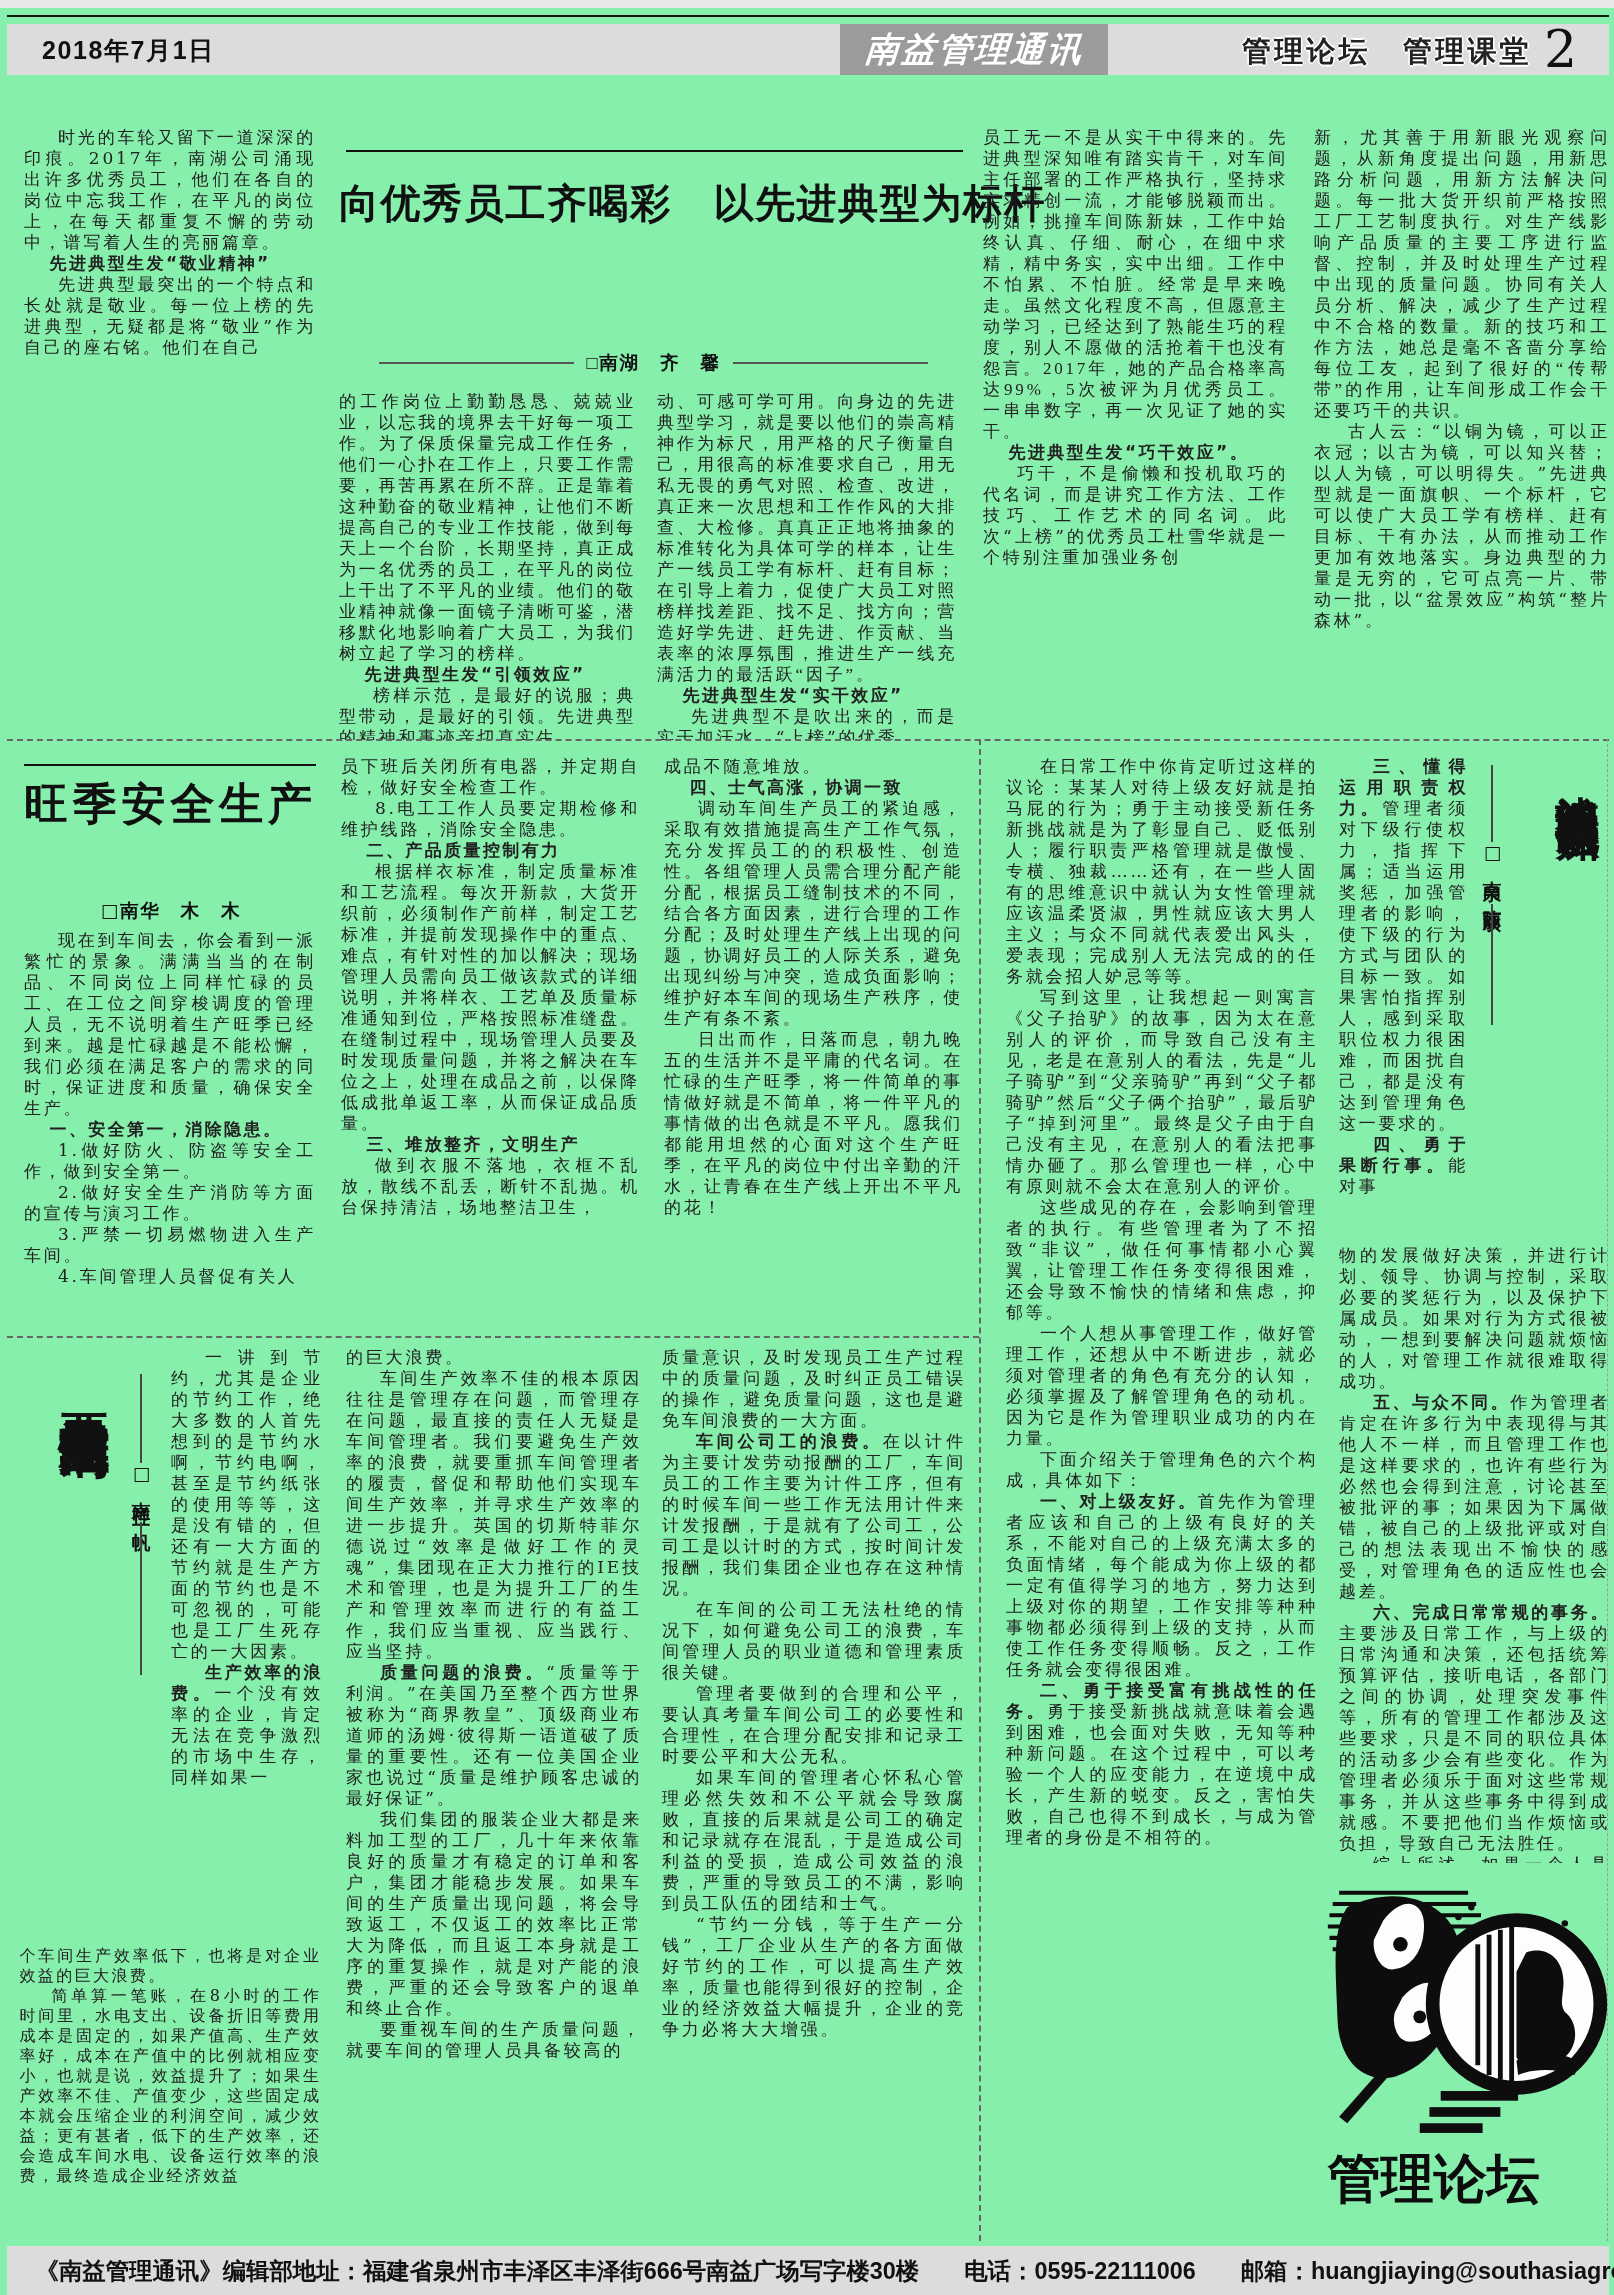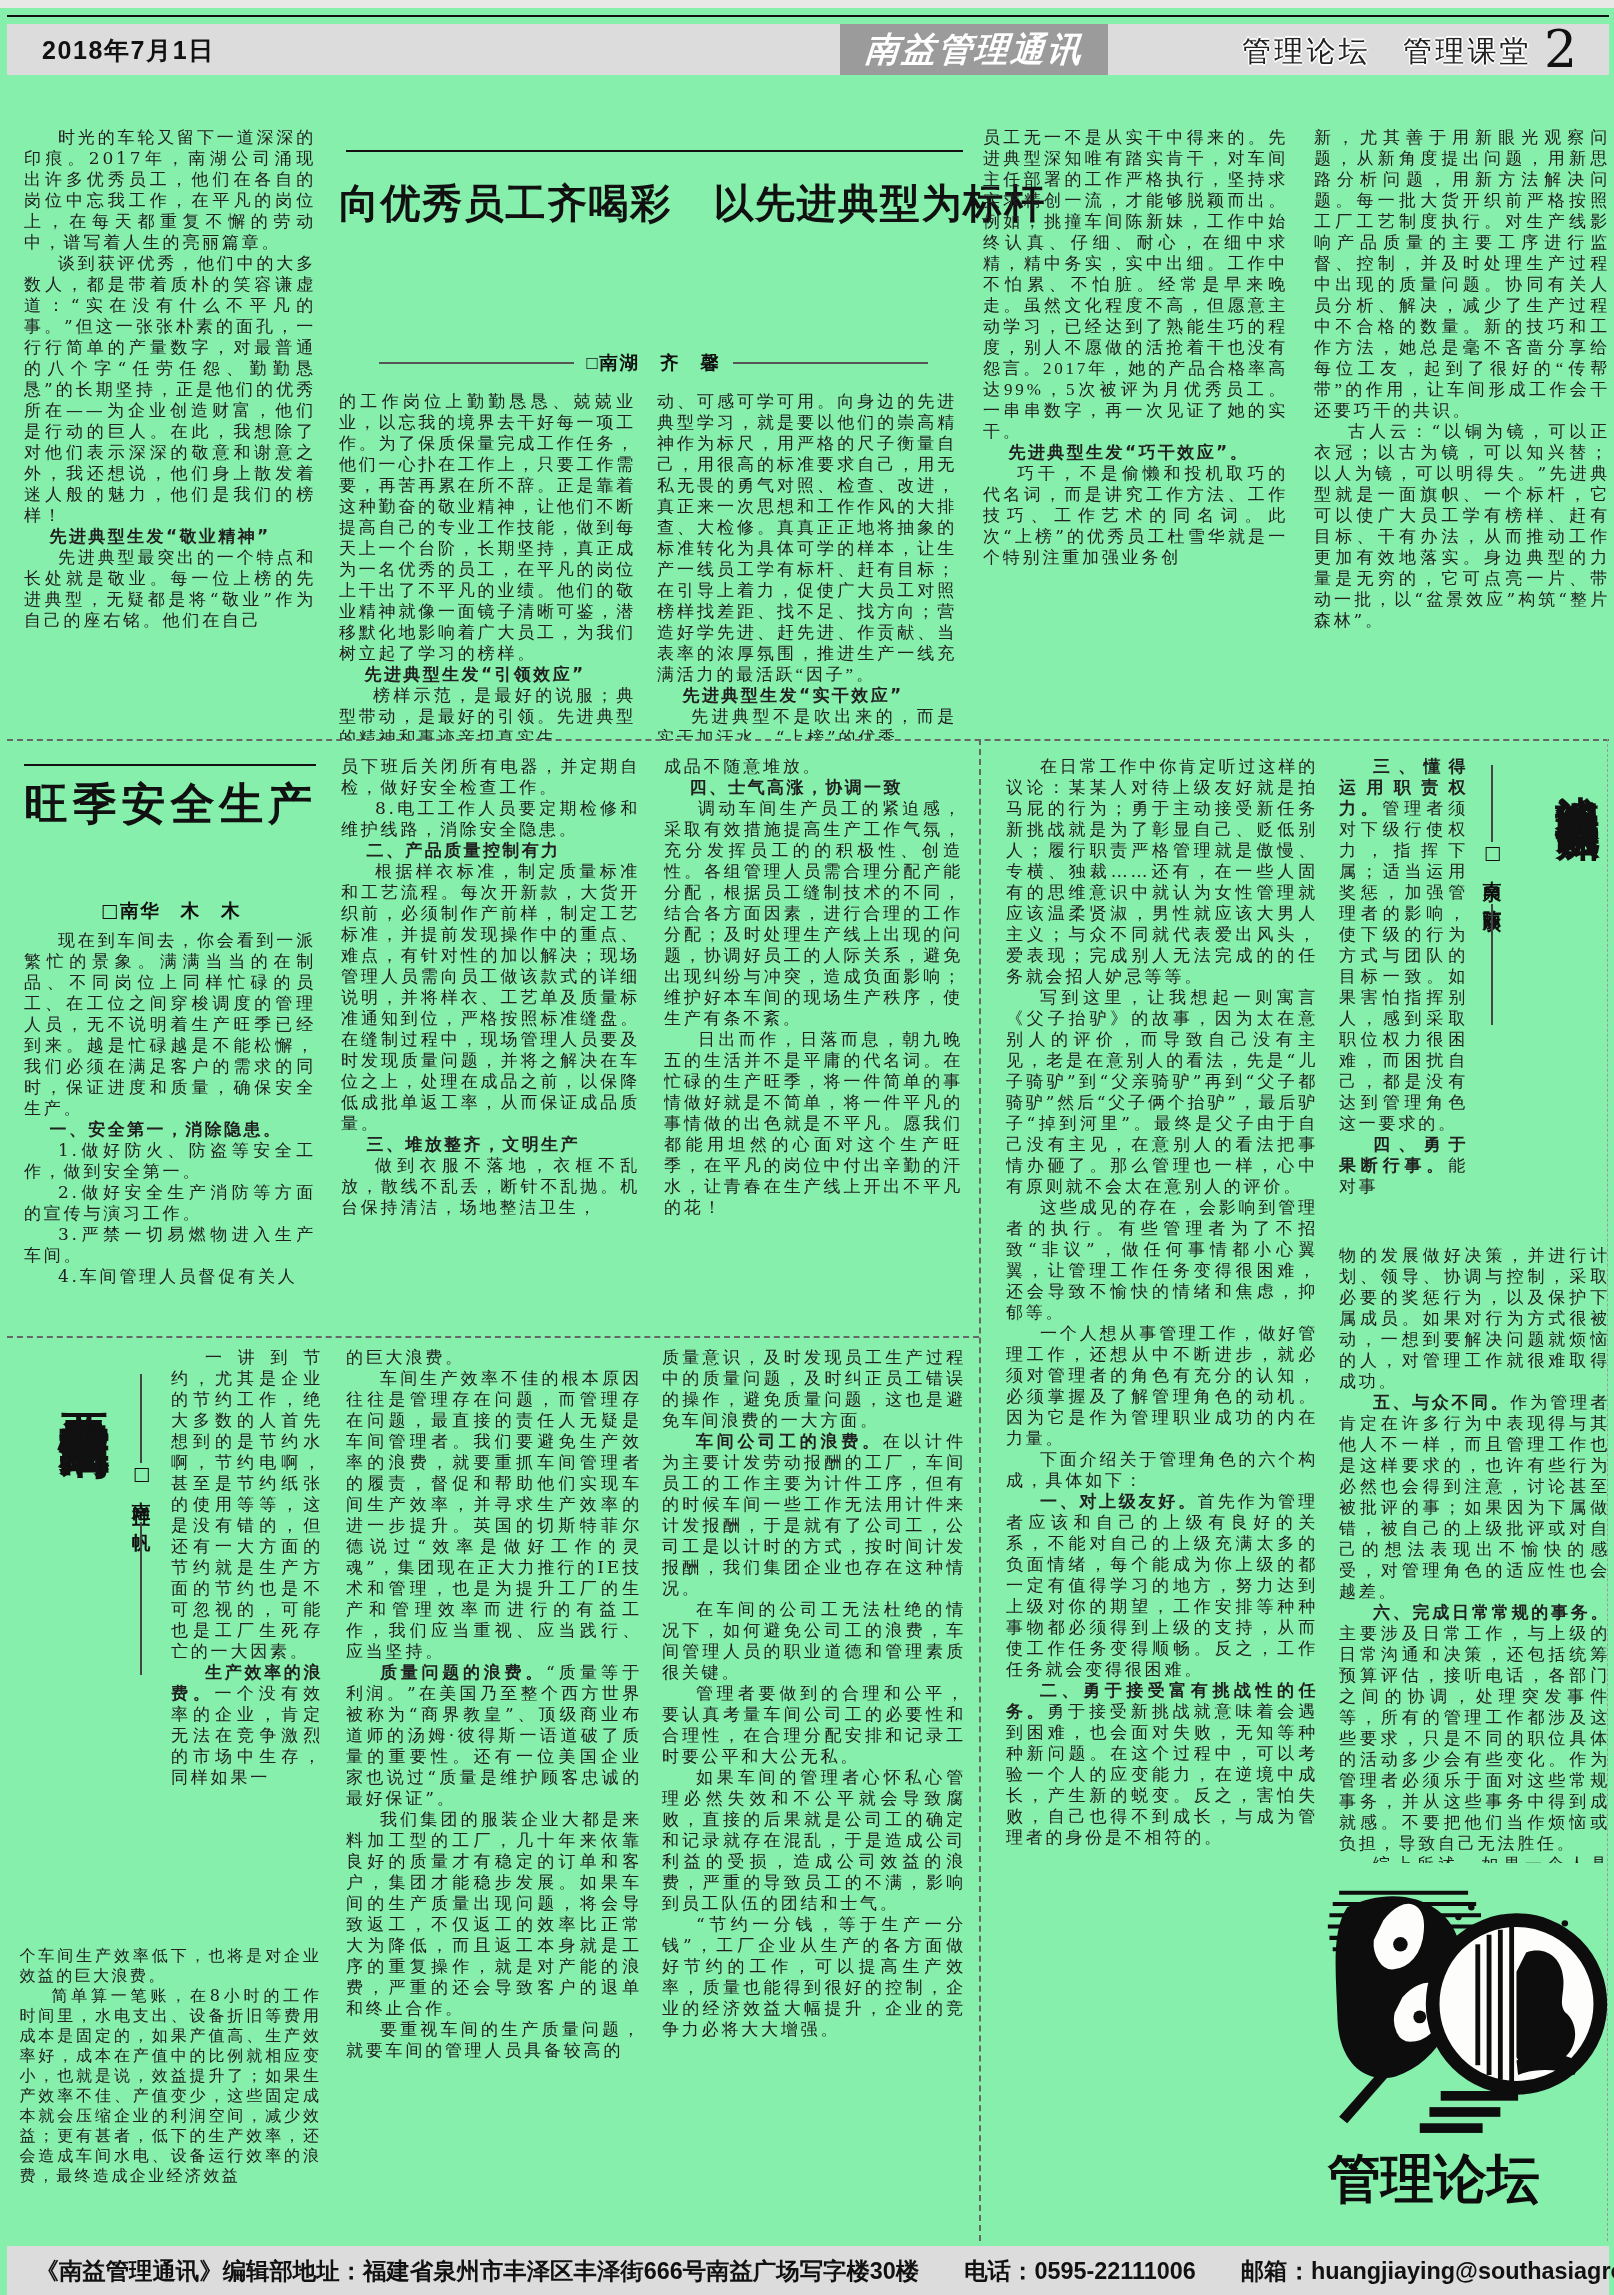--- a/index.html
+++ b/index.html
@@ -8,21 +8,21 @@
   .abs{position:absolute;}
   
   .top-rule{left:6.5px;top:6.5px;width:1602px;height:2.4px;background:#111;}
   .header-bar{left:6.5px;top:16px;width:1602px;height:51px;background:#dcdcdc;}
   .header-date{left:42px;top:26px;font-family:"Liberation Sans","DejaVu Sans",sans-serif;
                font-weight:bold;font-size:25px;letter-spacing:1.6px;color:#111;}
   .masthead-box{left:840px;top:16px;width:268px;height:51px;background:#9b9b9b;
                 display:flex;align-items:center;justify-content:center;}
   .masthead-box span{color:#fff;font-size:34px;font-weight:bold;font-style:italic;
                      letter-spacing:2.4px;white-space:nowrap;transform:skewX(-4deg);}
-  .header-sections{left:1242px;top:24px;font-size:29px;font-weight:normal;color:#222;letter-spacing:3.2px;
+  .header-sections{left:1242px;top:24px;font-size:29px;font-weight:bold;color:#222;letter-spacing:3.2px;
                    text-shadow:-1.6px 0 #fff,1.6px 0 #fff,0 -1.6px #fff,0 1.6px #fff;}
   .page-number{left:1544px;top:11.3px;font-size:52px;color:#111;font-weight:500;}
   
   .body-col{font-size:17px;line-height:21px;letter-spacing:2.8px;text-align:justify;
             overflow:hidden;color:#212121;}
   .body-col p{margin:0;text-indent:2em;}
   .body-col p.cont{text-indent:0;font-family:Liberation Serif, serif;}
   .body-col p.sub, span.lead{font-weight:bold;font-family:"DejaVu Sans","Liberation Sans",sans-serif;letter-spacing:2.4px;}
   .body-col p.sub{text-indent:1.5em;}
   .small{font-size:16px;line-height:20px;letter-spacing:2.4px;}
@@ -63,21 +63,20 @@
   <div class="abs header-bar"></div>
   <div class="abs header-date">2018年7月1日</div>
   <div class="abs masthead-box">
     <span>南益管理通讯</span>
   </div>
   <div class="abs header-sections">管理论坛　管理课堂</div>
   <div class="abs page-number">2</div>
 
   <div class="abs body-col" style="left:24px;top:119px;width:292px;height:612px;">
     <p>时光的车轮又留下一道深深的印痕。2017年，南湖公司涌现出许多优秀员工，他们在各自的岗位中忘我工作，在平凡的岗位上，在每天都重复不懈的劳动中，谱写着人生的亮丽篇章。</p>
-    <p>谈到获评优秀，他们中的大多数人，都是带着质朴的笑容谦虚道：“实在没有什么不平凡的事。”但这一张张朴素的面孔，一行行简单的产量数字，对最普通的八个字“任劳任怨、勤勤恳恳”的长期坚持，正是他们的优秀所在——为企业创造财富，他们是行动的巨人。在此，我想除了对他们表示深深的敬意和谢意之外，我还想说，他们身上散发着迷人般的魅力，他们是我们的榜样！</p>
     <p class="sub">先进典型生发“敬业精神”</p>
     <p>先进典型最突出的一个特点和长处就是敬业。每一位上榜的先进典型，无疑都是将“敬业”作为自己的座右铭。他们在自己</p>
   </div>
 
   <div class="abs rule" style="left:346px;top:142px;width:617px;height:2.4px;"></div>
   <div class="abs a1-title">向优秀员工齐喝彩　以先进典型为标杆</div>
   <div class="abs byline-row" style="left:379px;top:342px;width:549px;font-family:Liberation Mono, monospace;">
     <div class="bl-line"></div>
     <div class="byline-text">□南湖　齐　馨</div>
     <div class="bl-line"></div>

